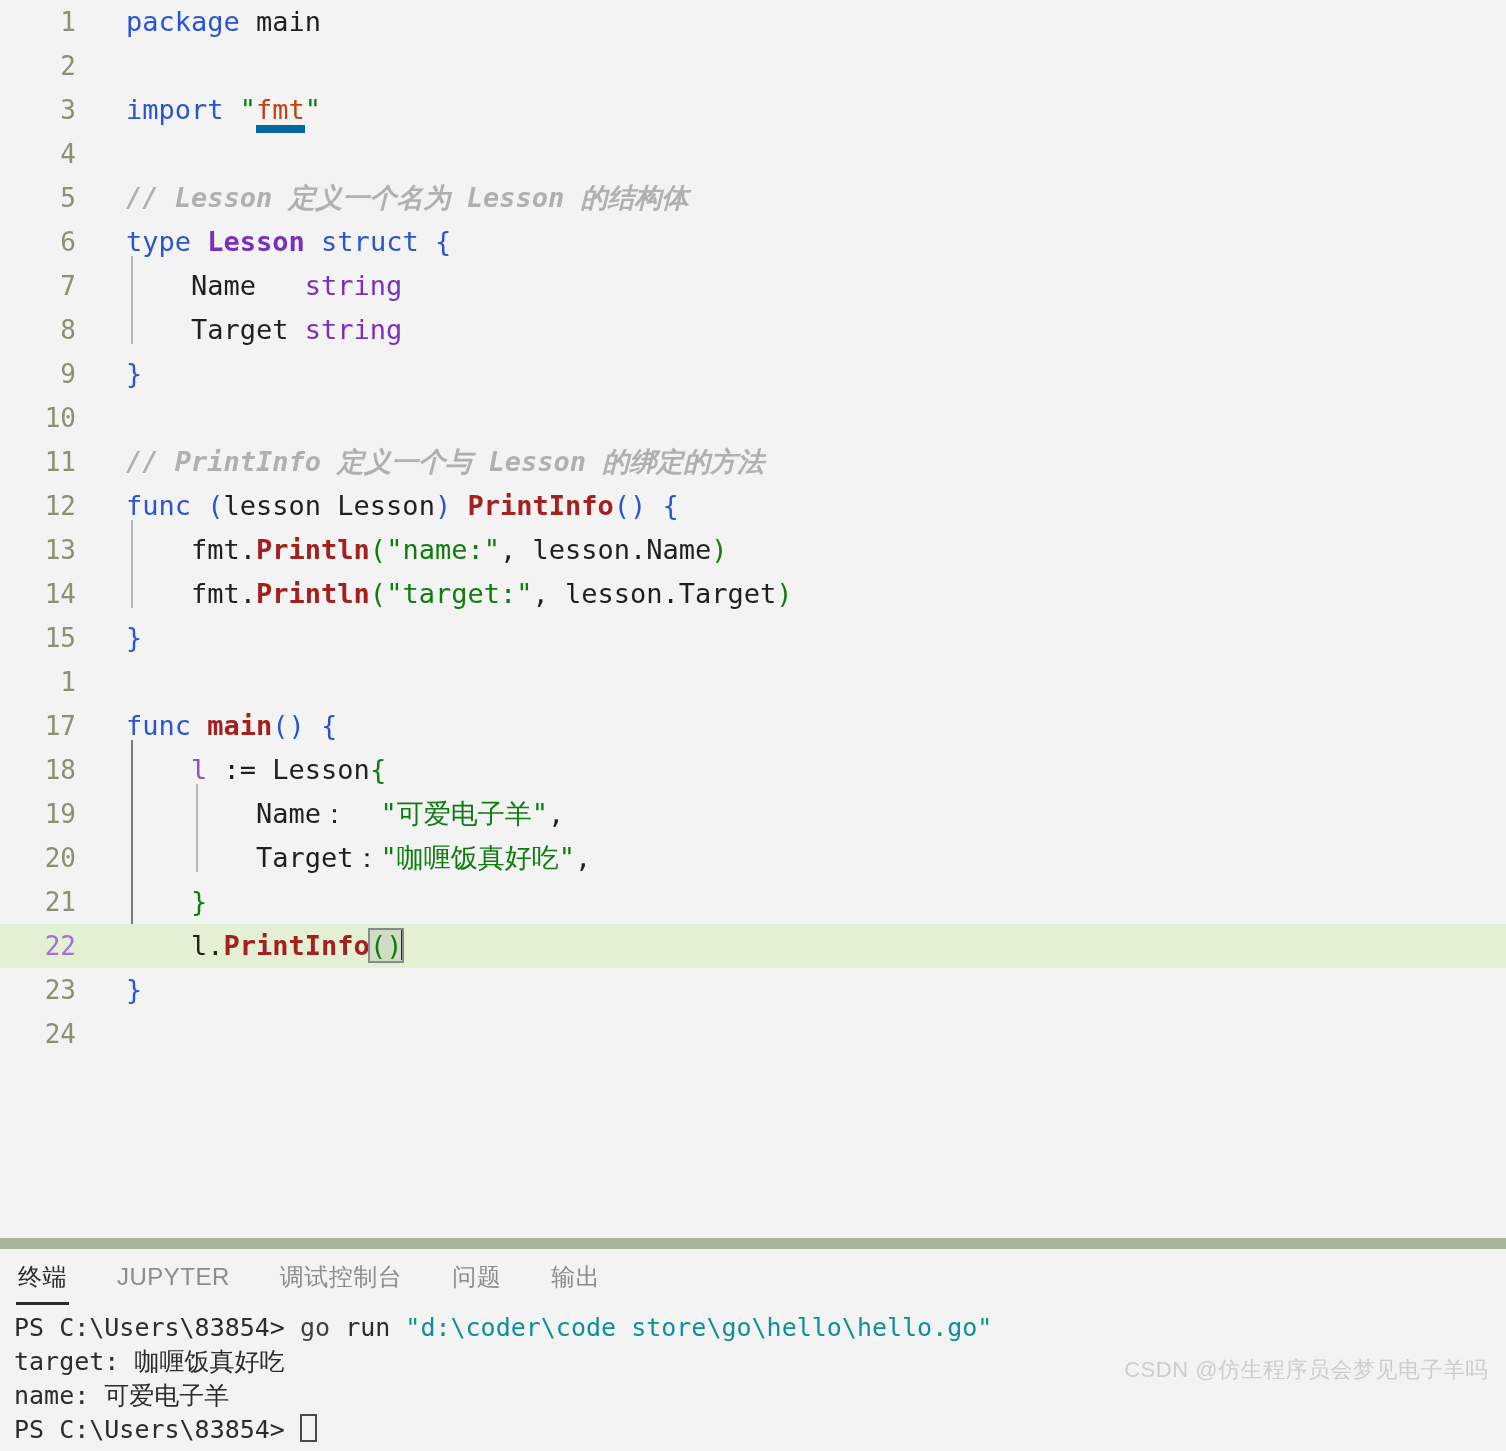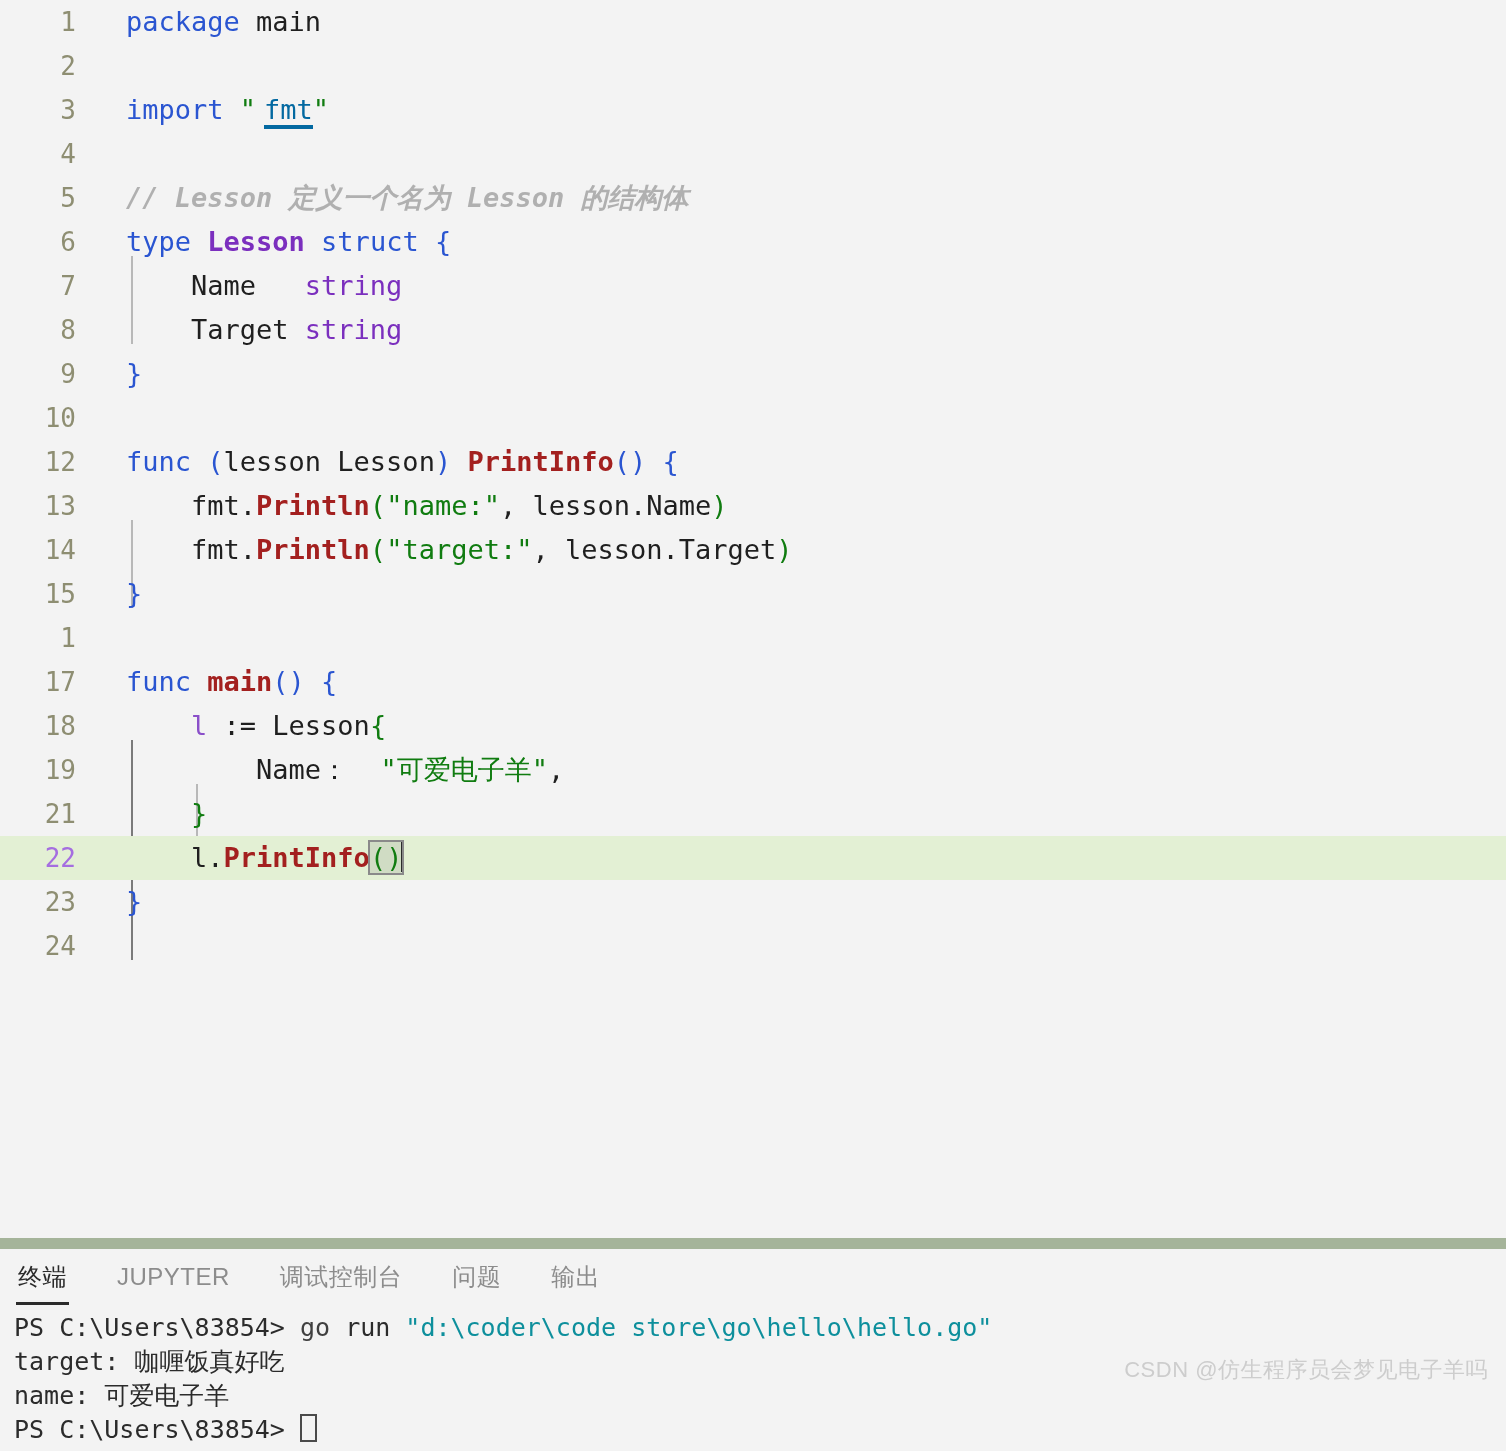--- a/index.html
+++ b/index.html
@@ -62,21 +62,21 @@
     width: 2px;
     background: #b8b8b8;
   }
   .guide.dark { background: #7a7a7a; }
 
   
   .kw      { color: #2a55d1; }           
   .typ     { color: #7b2fbe; font-weight: bold; }  
   .fn      { color: #a3201f; font-weight: bold; }  
   .str     { color: #107c10; }           
-  .strlink { color: #0369a1; border-bottom: 4px solid #0369a1; margin-left: 8px; }
+  .strlink { color: #c2410c; border-bottom: 8px solid #0369a1; }
   .cmt     { color: #b0b0b0; font-style: italic; font-family: "DejaVu Sans Mono","Liberation Mono",monospace; font-weight: bold; }
   .pn      { color: #2a55d1; }           
   .pg      { color: #107c10; }           
   .var     { color: #8a4fc9; }           
   .plain   { color: #1f1f1f; }
 
   .bracket-match {
     background: #d0dcc4;
     outline: 2px solid #8a8a8a;
   }
@@ -233,20 +233,24 @@
   <div class="code-line">
     <span class="ln">9</span>
     <span class="src pn">}</span>
   </div>
 
   <div class="code-line">
     <span class="ln">10</span>
     <span class="src"></span>
   </div>
 
+  <div class="code-line">
+    <span class="ln">11</span>
+    <span class="src cmt">// PrintInfo 定义一个与 Lesson 的绑定的方法</span>
+  </div>
 
   <div class="code-line">
     <span class="ln">12</span>
     <span class="src"><span class="kw">func</span> <span class="pn">(</span><span class="plain">lesson Lesson</span><span class="pn">)</span> <span class="fn">PrintInfo</span><span class="pn">()</span> <span class="pn">{</span></span>
   </div>
 
   <div class="code-line">
     <span class="ln">13</span>
     <span class="src">    <span class="plain">fmt.</span><span class="fn">Println</span><span class="pg">(</span><span class="str">"name:"</span><span class="plain">, </span><span class="plain">lesson.Name</span><span class="pg">)</span></span>
   </div>
@@ -274,20 +278,24 @@
   <div class="code-line">
     <span class="ln">18</span>
     <span class="src">    <span class="var">l</span><span class="plain"> := </span><span class="plain">Lesson</span><span class="pg">{</span></span>
   </div>
 
   <div class="code-line">
     <span class="ln">19</span>
     <span class="src">        <span class="plain">Name：</span>  <span class="str">"可爱电子羊"</span><span class="plain">,</span></span>
   </div>
 
+  <div class="code-line">
+    <span class="ln">20</span>
+    <span class="src">        <span class="plain">Target：</span><span class="str">"咖喱饭真好吃"</span><span class="plain">,</span></span>
+  </div>
 
   <div class="code-line">
     <span class="ln">21</span>
     <span class="src">    <span class="pg">}</span></span>
   </div>
 
   <div class="code-line active">
     <span class="ln">22</span>
     <span class="src">    <span class="plain">l</span><span class="plain">.</span><span class="fn">PrintInfo</span><span class="pg bracket-match">()</span><span class="caret"></span></span>
   </div>

